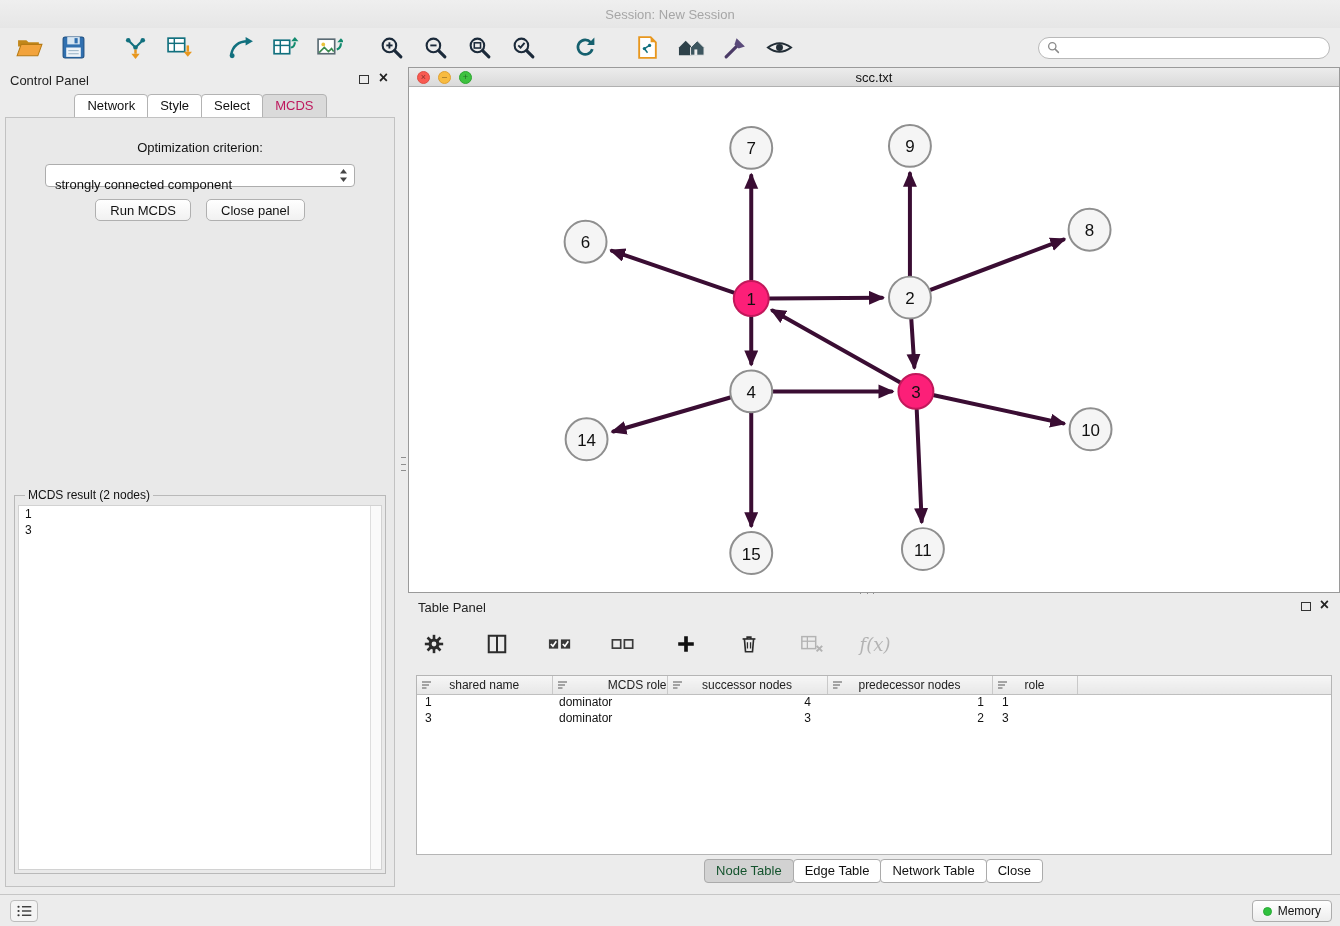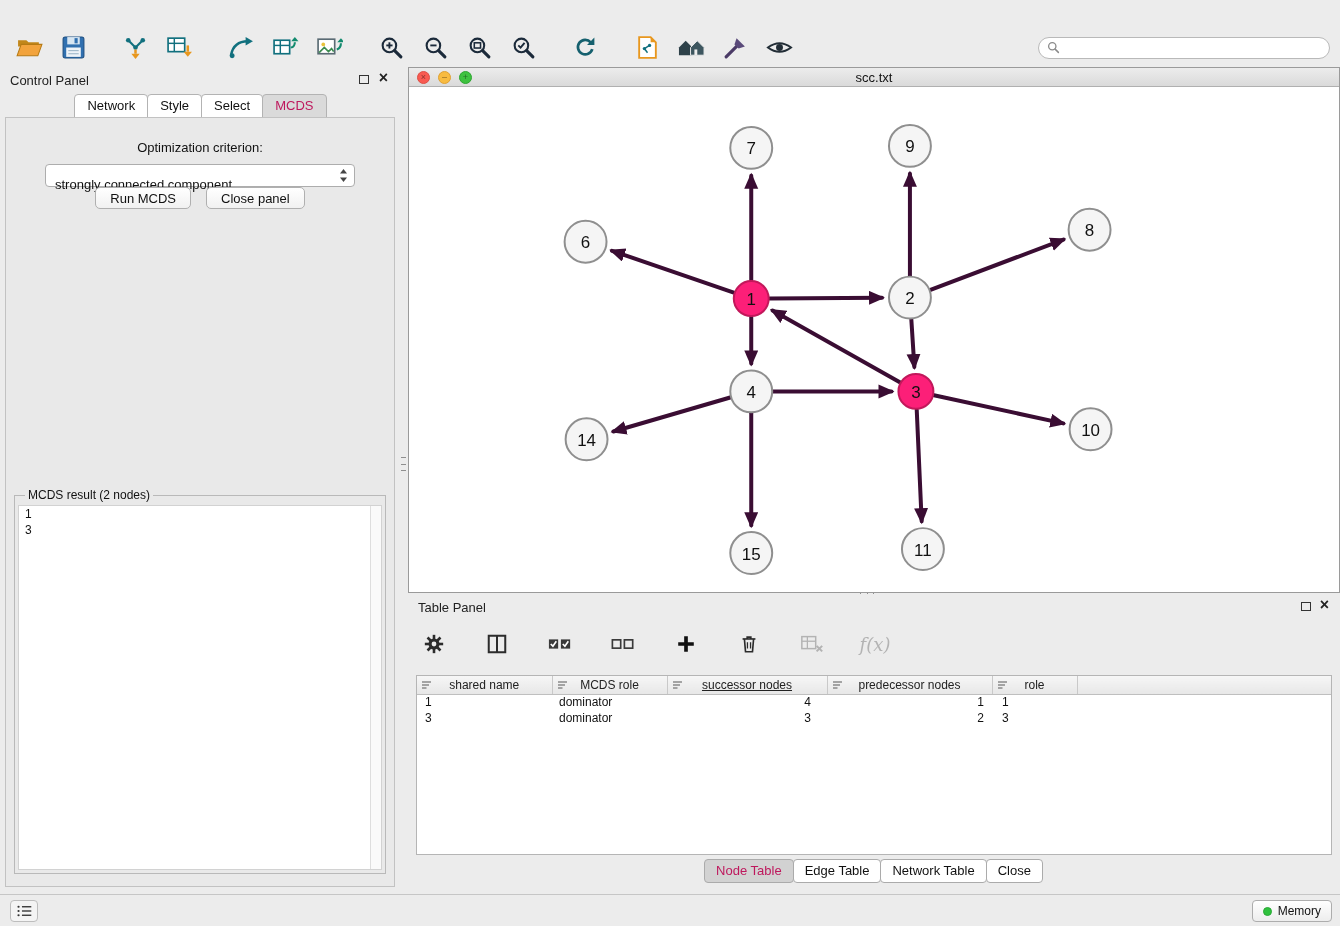--- a/index.html
+++ b/index.html
@@ -40,21 +40,21 @@
   .cp-tabs { position:absolute; top:27px; left:0; width:100%; display:flex; justify-content:center; }
   .cp-tab { padding:3px 12px 18px; font-size:13px; background:#fff; border:1px solid #b3b3b3;
     margin-right:-1px; border-radius:4px 4px 0 0; color:#111; cursor:default; }
   .cp-tab.selected { background:#dadada; color:#be185d; }
   .cp-content { position:absolute; top:50px; left:5px; right:5px; bottom:7px;
     border:1px solid #c2c2c2; background:#e9e9e9; }
   .opt-label { text-align:center; margin-top:22px; font-size:13px; color:#111; }
   .dropdown { width:310px; height:23px; margin:9px auto 0; background:#fff; border:1px solid #adadad;
     border-radius:4px; display:flex; align-items:center; padding:0 6px 0 9px; font-size:13px; color:#111; }
   .dropdown .dd-label { flex:1;margin-top:18px; }
-  .btn-row { display:flex; justify-content:center; gap:15px; }
+  .btn-row { display:flex; justify-content:center; gap:15px; margin-top:12px; }
   .btn { height:22px; padding:0 14px; font-size:13px; color:#111; font-family:inherit;
     background:linear-gradient(#ffffff,#f1f1f1); border:1px solid #b0b0b0; border-radius:5px; cursor:default; }
   .result-box { position:absolute; top:370px; left:8px; right:8px; bottom:12px;
     border:1px solid #b9b9b9; padding:3px; }
   .result-box legend { font-size:12px; color:#111; margin-left:7px; padding:0 3px; }
   .result-list { position:relative; width:100%; height:100%; background:#fff; border:1px solid #d2d2d2; overflow:hidden; }
   .result-item { font-size:12px; color:#111; line-height:16px; padding-left:6px; }
   .result-list .scroll-track { position:absolute; right:0; top:0; bottom:0; width:11px;
     background:#fafafa; border-left:1px solid #dedede; }
 
@@ -103,39 +103,42 @@
   table.node-table th .sort-ic { position:absolute; left:4px; top:3px; width:12px; height:12px; }
   table.node-table td { height:16px; font-size:12px; color:#111; white-space:nowrap; overflow:hidden; }
   td.col-0 { padding-left:8px; }
   td.col-1 { padding-left:7px; }
   td.col-2 { text-align:right; padding-right:16px; }
   td.col-3 { text-align:right; padding-right:8px; }
   td.col-4 { padding-left:10px; }
   .tp-tabs { position:absolute; bottom:5px; left:0; width:100%; display:flex; justify-content:center; }
   .tp-tab { padding:3px 11px 4px; font-size:13px; background:#fff; border:1px solid #ababab;
     margin-left:-1px; border-radius:4px; color:#111; cursor:default; }
-  .tp-tab.selected { background:#d2d2d2; color:#be185d; }
+  .tp-tab.selected { background:#d2d2d2; color:#14532d; }
 
   
   .statusbar { position:absolute; bottom:0; left:0; right:0; height:32px; background:#ececec;
     border-top:1px solid #c6c6c6; }
   .status-list-btn { position:absolute; left:10px; top:5px; width:28px; height:22px;
     border:1px solid #bdbdbd; border-radius:4px; background:#f4f4f4;
     display:flex; align-items:center; justify-content:center; }
   .status-list-btn svg { width:17px; height:14px; }
   .memory-btn { position:absolute; right:8px; top:5px; height:22px; padding:0 10px;
     border:1px solid #adadad; border-radius:4px; background:linear-gradient(#ffffff,#ededed);
     display:flex; align-items:center; gap:6px; font-size:12px; color:#111; font-family:inherit; }
   .memory-dot { width:9px; height:9px; border-radius:50%; background:#2fc13e; border:1px solid #29a836; }
 </style>
 </head>
 <body>
 
 <div class="app">
 
+  <div class="titlebar">
+    <span class="wtitle">Session: New Session</span>
+  </div>
 
   <div class="toolbar">
     <div style="display:flex;">
         <div class="tool-group">
           <button class="tool-btn">
             <span class="ticon">
               <svg viewBox="0 0 26 24">
                 <path d="M2 5h8l2 2h10v4H2z" fill="#c2871a"></path>
                 <path d="M1 20 L5 9 h20 l-4 11z" fill="#f2a33c" stroke="#b57a14" stroke-width="1"></path>
               </svg>
@@ -523,26 +526,26 @@
         </div>
       <div class="tp-table-wrap">
         <table class="node-table">
           <thead>
               <tr>
                 <th style="width: 135px;"><span class="sort-ic"><svg viewBox="0 0 12 12">
                       <line x1="1" y1="3" x2="10" y2="3" stroke="#7a7a7a" stroke-width="1.3"></line>
                       <line x1="1" y1="6" x2="8" y2="6" stroke="#7a7a7a" stroke-width="1.3"></line>
                       <line x1="1" y1="9" x2="5.5" y2="9" stroke="#7a7a7a" stroke-width="1.3"></line>
                     </svg></span><span>shared name</span></th>
-                <th style="width: 115px;"><span class="sort-ic"><svg viewBox="0 0 12 12">
+                <th style="width: 115px; text-align: right;"><span class="sort-ic"><svg viewBox="0 0 12 12">
                       <line x1="1" y1="3" x2="10" y2="3" stroke="#7a7a7a" stroke-width="1.3"></line>
                       <line x1="1" y1="6" x2="8" y2="6" stroke="#7a7a7a" stroke-width="1.3"></line>
                       <line x1="1" y1="9" x2="5.5" y2="9" stroke="#7a7a7a" stroke-width="1.3"></line>
                     </svg></span><span>MCDS role</span></th>
-                <th style="width: 160px; text-decoration: underline;"><span class="sort-ic"><svg viewBox="0 0 12 12">
+                <th style="width: 160px;"><span class="sort-ic"><svg viewBox="0 0 12 12">
                       <line x1="1" y1="3" x2="10" y2="3" stroke="#7a7a7a" stroke-width="1.3"></line>
                       <line x1="1" y1="6" x2="8" y2="6" stroke="#7a7a7a" stroke-width="1.3"></line>
                       <line x1="1" y1="9" x2="5.5" y2="9" stroke="#7a7a7a" stroke-width="1.3"></line>
                     </svg></span><span>successor nodes</span></th>
                 <th style="width: 165px;"><span class="sort-ic"><svg viewBox="0 0 12 12">
                       <line x1="1" y1="3" x2="10" y2="3" stroke="#7a7a7a" stroke-width="1.3"></line>
                       <line x1="1" y1="6" x2="8" y2="6" stroke="#7a7a7a" stroke-width="1.3"></line>
                       <line x1="1" y1="9" x2="5.5" y2="9" stroke="#7a7a7a" stroke-width="1.3"></line>
                     </svg></span><span>predecessor nodes</span></th>
                 <th style="width: 85px;"><span class="sort-ic"><svg viewBox="0 0 12 12">

